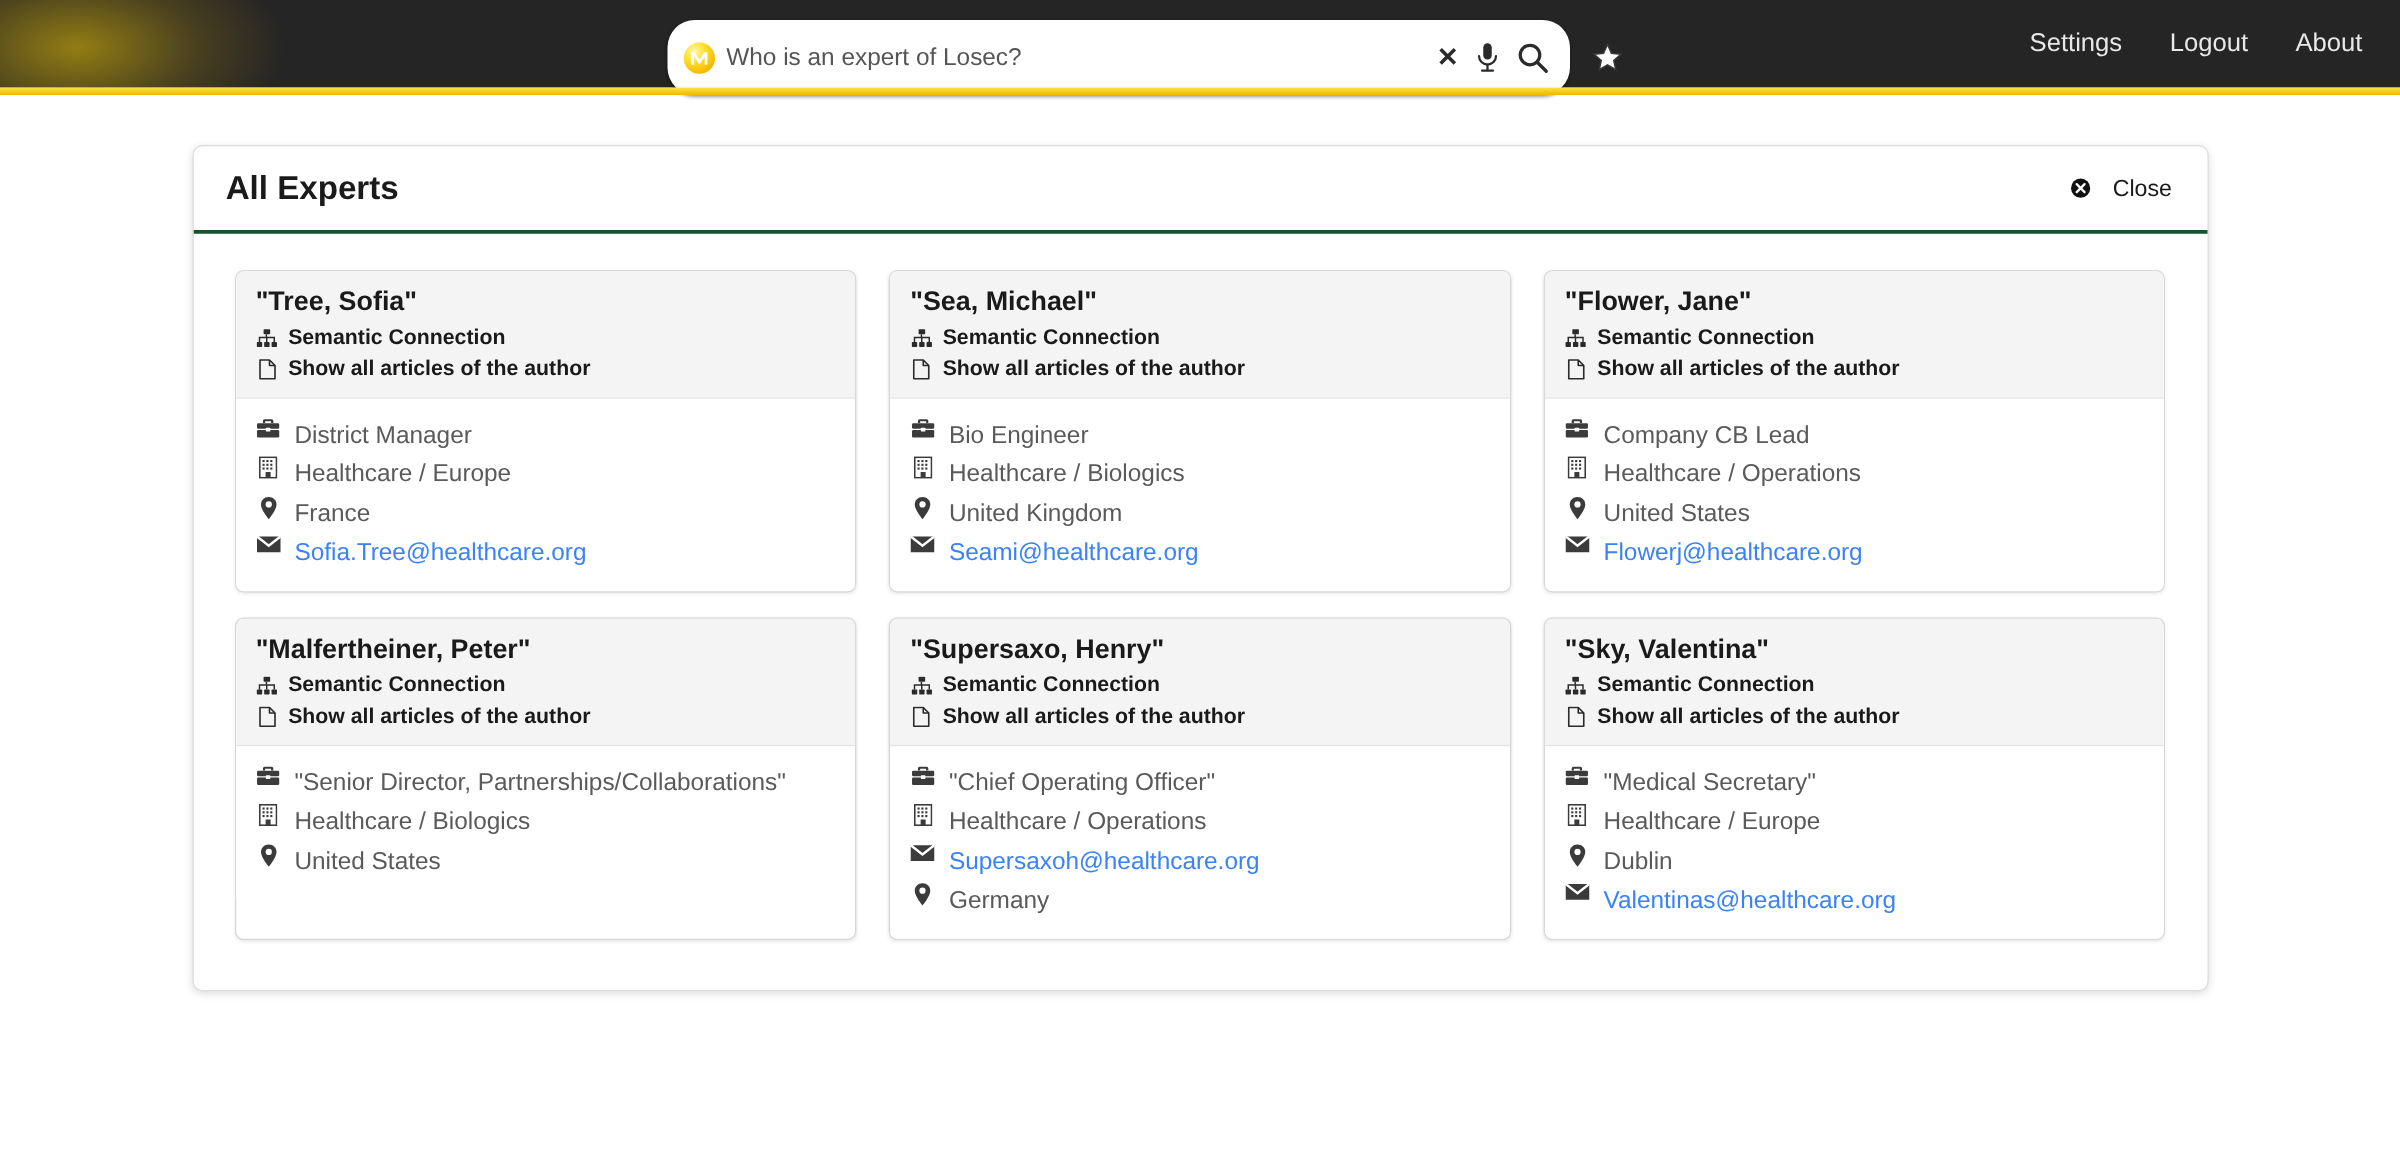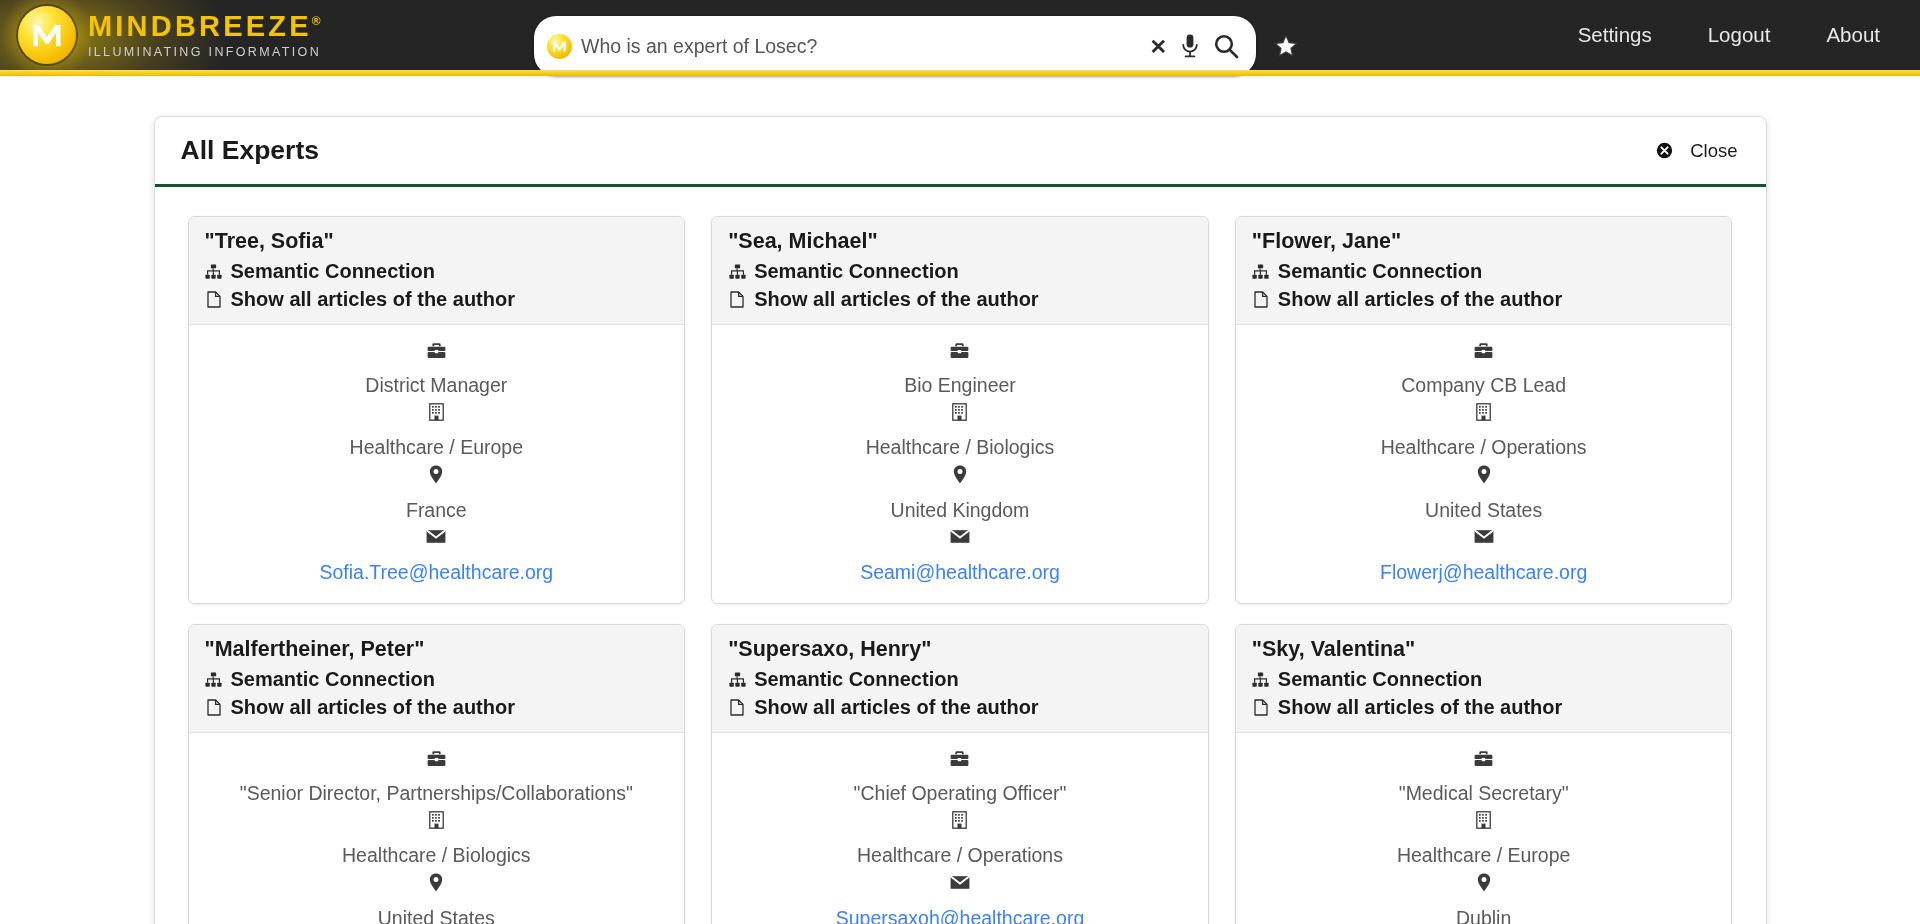--- a/index.html
+++ b/index.html
@@ -130,24 +130,24 @@
     background: none; border: none; padding: 0; cursor: pointer;
     display: flex; align-items: center; justify-content: center;
     color: #2b2b2b;
   }
   .ic-clear { font-size: 21px; font-weight: bold; line-height: 1; color: #2b2b2b; }
   .star-btn { margin-left: 17px; display:flex; align-items:center; cursor: pointer; background:none; border:none; padding:0; }
 
   
   .topnav {
     position: absolute;
-    right: 40px;
+    right: 30px;
     display: flex;
     align-items: flex-end;
-    gap: 56px;
+    gap: 38px;
   }
   .topnav a {
     color: #e8e8e8;
     font-size: 20.5px;
     text-decoration: none;
     cursor: pointer;
   }
 
   
   .page {
@@ -210,65 +210,50 @@
     font-size: 21.5px;
     font-weight: bold;
     color: #1a1a1a;
     margin-bottom: 6px;
     white-space: nowrap;
   }
   .card-link {
     display: flex;
     align-items: center;
     gap: 8px;
-    font-size: 20px;
+    font-size: 17px;
     font-weight: bold;
     color: #1a1a1a;
     margin-top: 5px;
     cursor: pointer;
   }
   .card-body {
     padding: 15px 16px 17px 16px;
     background: #ffffff;
   }
   .row {
     display: flex;
-    align-items: center;
+    align-items: flex-start;
     gap: 11px;
     font-size: 19.5px;
     color: #5a5a5a;
     line-height: 1.45;
     margin-bottom: 3px;
     white-space: nowrap;
-    flex-direction: column;
   }
   .row:last-child { margin-bottom: 0; }
   .row .ico { width: 20px; flex: 0 0 20px; display: flex; align-items: center; justify-content: center; color: #3b3b3b; }
   .row a { color: #3b82f6; text-decoration: none; cursor: pointer; }
   .lbl-ico { width: 18px; flex: 0 0 18px; display: flex; align-items: center; justify-content: center; color: #2b2b2b; }
 </style>
 </head>
 <body>
 
 <div class="topbar">
 
-  <div class="logo-block">
-    <div class="logo-mark">
-      <div class="glow"></div>
-      <div class="disc">
-        <svg viewBox="0 0 32 32">
-          <path d="M4 26 L4 7 L9 7 L16 18 L23 7 L28 7 L28 26 L24 26 L24 14 L17 24 L15 24 L8 14 L8 26 Z" fill="#ffffff"></path>
-        </svg>
-      </div>
-    </div>
-    <div class="logo-text">
-      <div class="logo-name"><span>MINDBREEZE</span><span class="reg">®</span></div>
-      <div class="logo-tag">ILLUMINATING INFORMATION</div>
-    </div>
-  </div>
 
   <div class="search-wrap">
     <div class="search-box">
       <div class="search-fav">
         <svg viewBox="0 0 32 32">
           <path d="M4 26 L4 7 L9 7 L16 18 L23 7 L28 7 L28 26 L24 26 L24 14 L17 24 L15 24 L8 14 L8 26 Z" fill="#ffffff"></path>
         </svg>
       </div>
       <input class="search-input" type="text" value="Who is an expert of Losec?" style="">
       <div class="search-icons">

